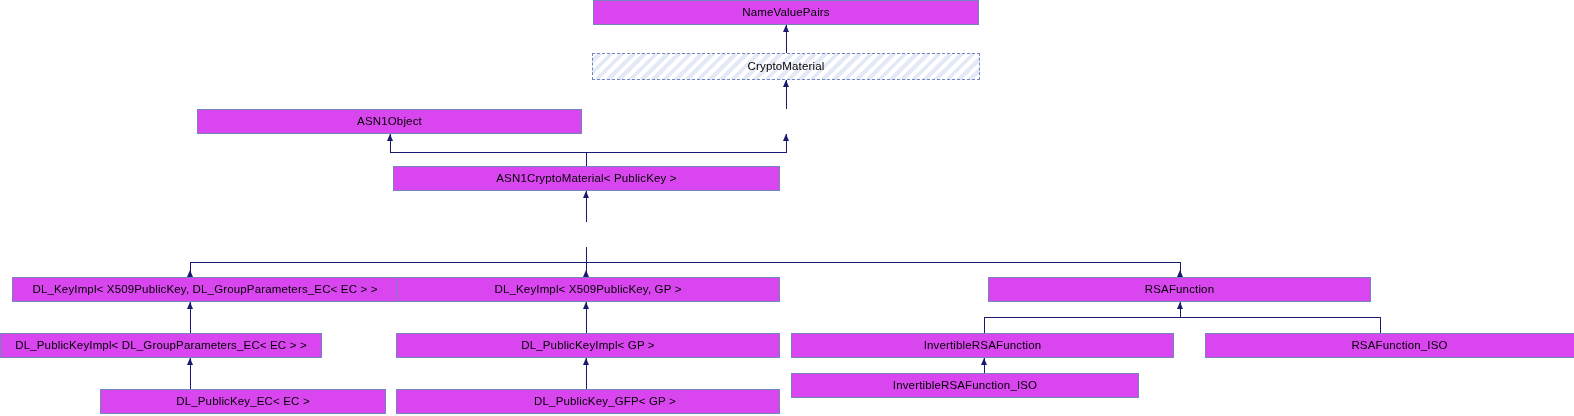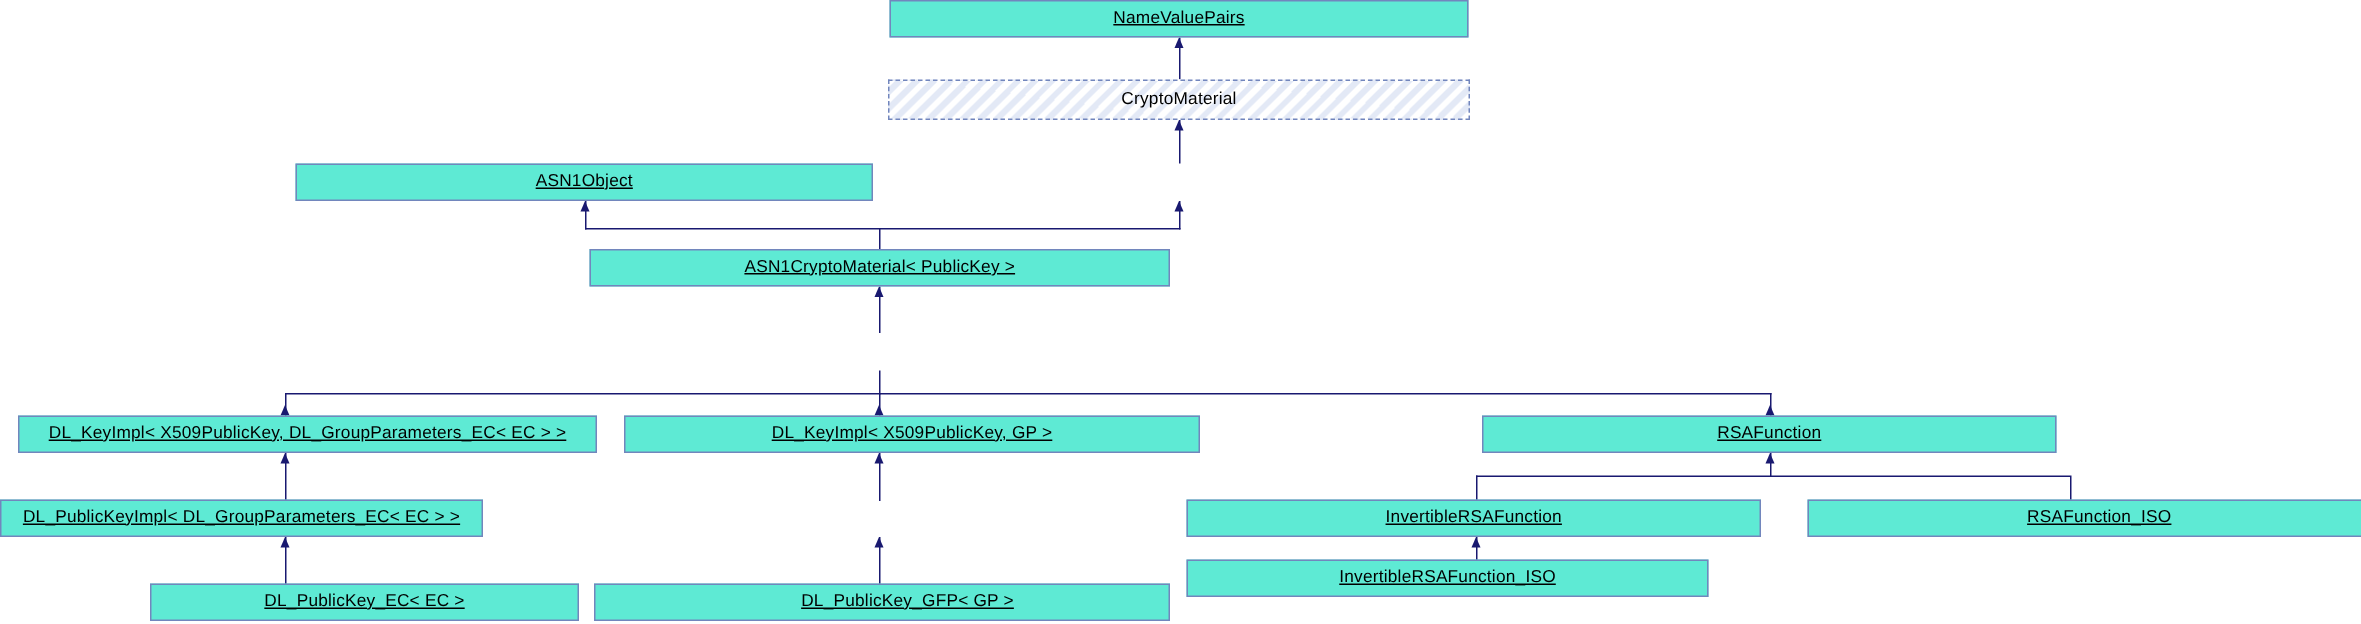--- a/index.html
+++ b/index.html
@@ -22,23 +22,22 @@
     display: flex;
     align-items: center;
     justify-content: center;
     font-size: 11.5px;
     line-height: 1;
     color: #000000;
     white-space: nowrap;
     letter-spacing: 0.15px;
   }
   .node.normal {
-    background: #5eead4;
+    background: #d946ef;
     border: 1px solid #7286bd;
-    text-decoration: underline;
   }
   .node.current {
     background: #ffffff;
     border: 2px solid #000000;
   }
   .node.abstract {
     border: 1px dashed #7286bd;
     background-color: #f1f4fb;
     background-image: repeating-linear-gradient(
         -45deg,
@@ -142,32 +141,35 @@
 
   <div class="node normal" style="left:393px; top:166px; width:387px; height:25px;">
     <span class="label">ASN1CryptoMaterial&lt; PublicKey &gt;</span>
   </div>
 
 
   <div class="node normal" style="left:12px; top:277px; width:386px; height:25px;">
     <span class="label">DL_KeyImpl&lt; X509PublicKey, DL_GroupParameters_EC&lt; EC &gt; &gt;</span>
   </div>
 
-  <div class="node normal" style="left:396px; top:277px; width:384px; height:25px;margin-left:20px;">
+  <div class="node normal" style="left:396px; top:277px; width:384px; height:25px;">
     <span class="label">DL_KeyImpl&lt; X509PublicKey, GP &gt;</span>
   </div>
 
   <div class="node normal" style="left:988px; top:277px; width:383px; height:25px;">
     <span class="label">RSAFunction</span>
   </div>
 
   <div class="node normal" style="left:0px; top:333px; width:322px; height:25px;">
     <span class="label">DL_PublicKeyImpl&lt; DL_GroupParameters_EC&lt; EC &gt; &gt;</span>
   </div>
 
+  <div class="node normal" style="left:396px; top:333px; width:384px; height:25px;">
+    <span class="label">DL_PublicKeyImpl&lt; GP &gt;</span>
+  </div>
 
   <div class="node normal" style="left:791px; top:333px; width:383px; height:25px;">
     <span class="label">InvertibleRSAFunction</span>
   </div>
 
   <div class="node normal" style="left:1185px; top:333px; width:389px; height:25px;margin-left:20px;">
     <span class="label">RSAFunction_ISO</span>
   </div>
 
   <div class="node normal" style="left:100px; top:389px; width:286px; height:25px;">

